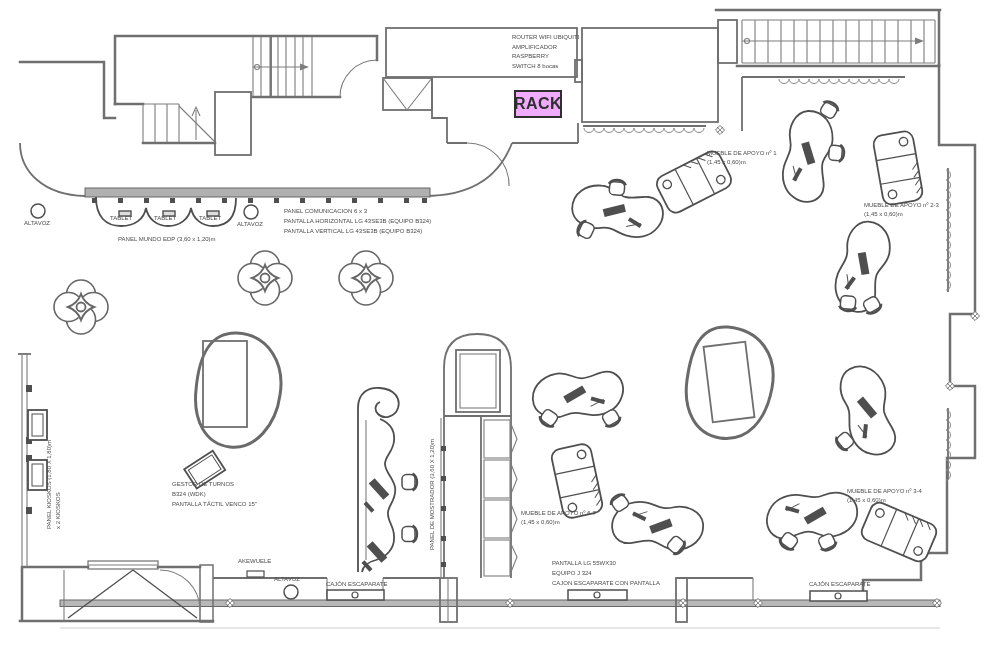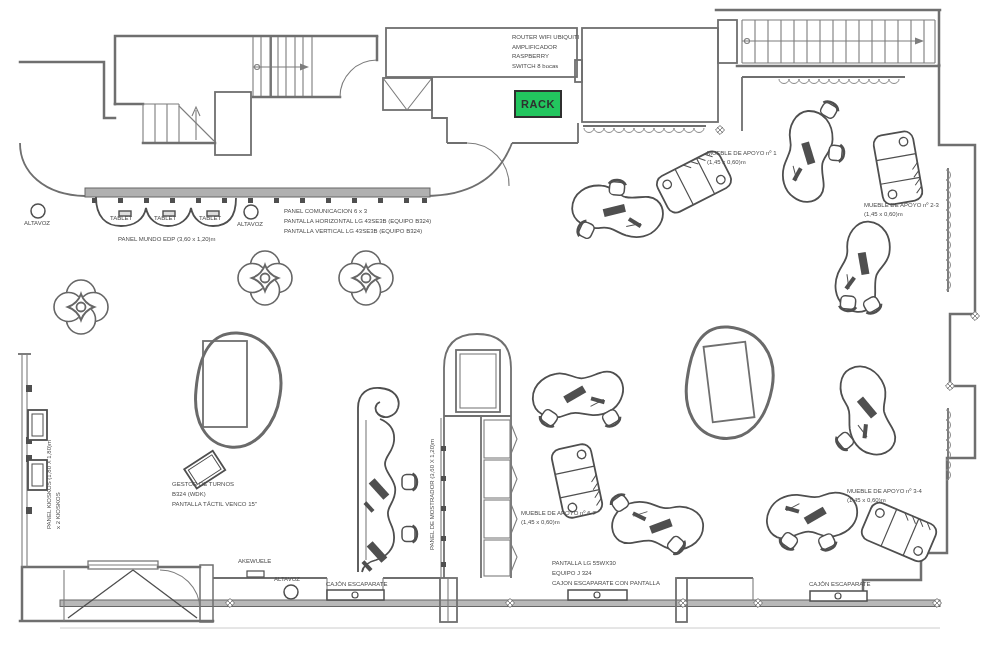--- a/index.html
+++ b/index.html
@@ -3,22 +3,22 @@
 <meta charset="utf-8">
 <style>
   html,body{margin:0;padding:0;background:#ffffff;}
   #plan{position:relative;width:1000px;height:645px;background:#ffffff;overflow:hidden;
         font-family:"Liberation Sans", sans-serif;}
   #plan svg{position:absolute;left:0;top:0;}
   .lbl{position:absolute;font-size:6px;line-height:7px;color:#4b4b4b;white-space:nowrap;}
   .vlbl{position:absolute;font-size:6px;line-height:7px;color:#4b4b4b;white-space:nowrap;
         transform:rotate(-90deg);transform-origin:0 0;}
   .rackbox{position:absolute;left:514px;top:90px;width:44px;height:24px;border:2px solid #2f2f2f;
-        display:flex;align-items:center;justify-content:center;font-size:11px;font-weight:600;
-        color:#2f2f2f;letter-spacing:0.5px;background:#22c55e;}
+        display:flex;align-items:center;justify-content:center;font-size:16px;font-weight:600;
+        color:#2f2f2f;letter-spacing:0.5px;background:#f0abfc;}
   
   .w{stroke:#6f6f6f;fill:none;stroke-width:2.5;stroke-linecap:square;}
   .w2{stroke:#6f6f6f;fill:none;stroke-width:1.8;}
   .t{stroke:#7d7d7d;fill:none;stroke-width:1.1;}
   .f{stroke:#4f4f4f;fill:none;stroke-width:1.8;}
   .fw{stroke:#4f4f4f;fill:#ffffff;stroke-width:1.8;}
   .dk{fill:#4f4f4f;stroke:none;}
   .sc{stroke:#8a8a8a;fill:none;stroke-width:1;}
 </style>
 </head>

